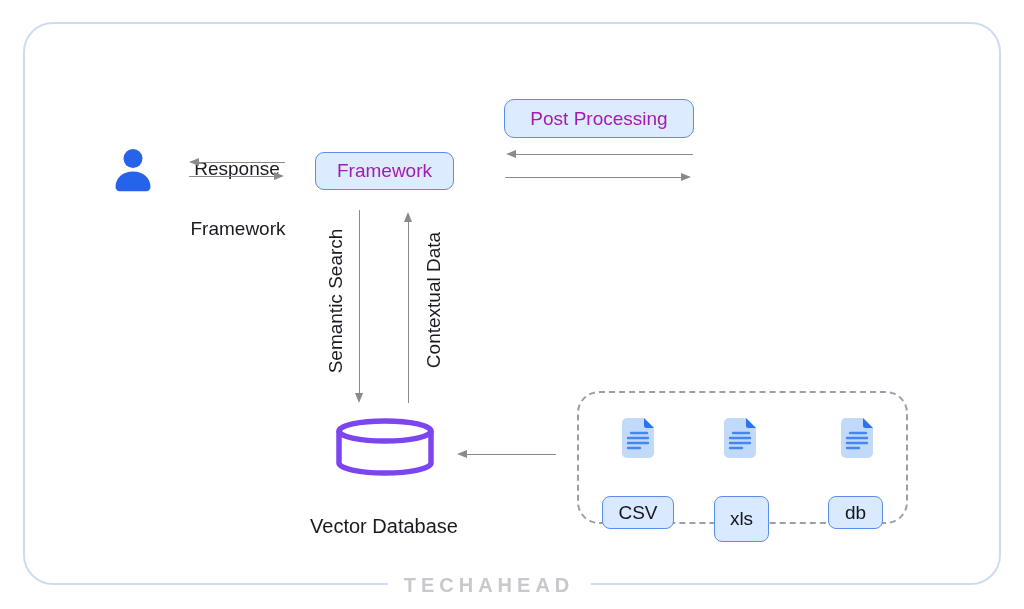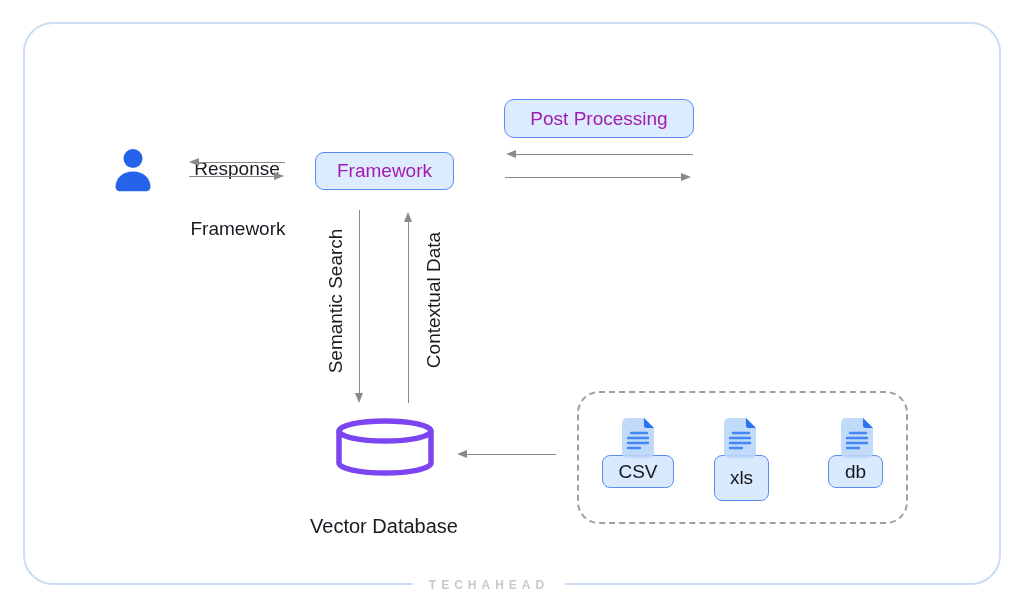--- a/index.html
+++ b/index.html
@@ -37,25 +37,25 @@
       border-left:4.5px solid transparent; border-right:4.5px solid transparent; border-top:10px solid #8a8a8a; }
 
   .vlabel { position:absolute; font-size:19px; font-weight:500; color:#1a1a22; white-space:nowrap;
             transform:translate(-50%,-50%) rotate(-90deg); }
 
   .dashed-box { position:absolute; left:577px; top:391px; width:331px; height:133px;
                 border:2px dashed #9aa0a6; border-radius:22px; background:transparent; }
 
   .file-label { position:absolute; display:flex; align-items:center; justify-content:center;
                 background:#d9e9fe; border:1.6px solid #5b8def; border-radius:8px;
-                font-size:19px; font-weight:500; color:#15151c; }
+                font-size:19px; font-weight:500; color:#15151c;margin-top:41px; }
   .doc-icon { position:absolute; }
 
   .brand { position:absolute; left:489px; top:585px; transform:translate(-50%,-50%);
-           background:#ffffff; padding:0 16px; font-size:12px; font-weight:700;
+           background:#ffffff; padding:0 16px; font-size:20px; font-weight:700;
            letter-spacing:5px; color:#c8c8cd; white-space:nowrap; }
 </style>
 </head>
 <body>
 
 <div class="stage">
 
   <div class="card"></div>
 
   <svg class="doc-icon" style="left:111px; top:148px;" width="44" height="44" viewBox="0 0 44 44">

